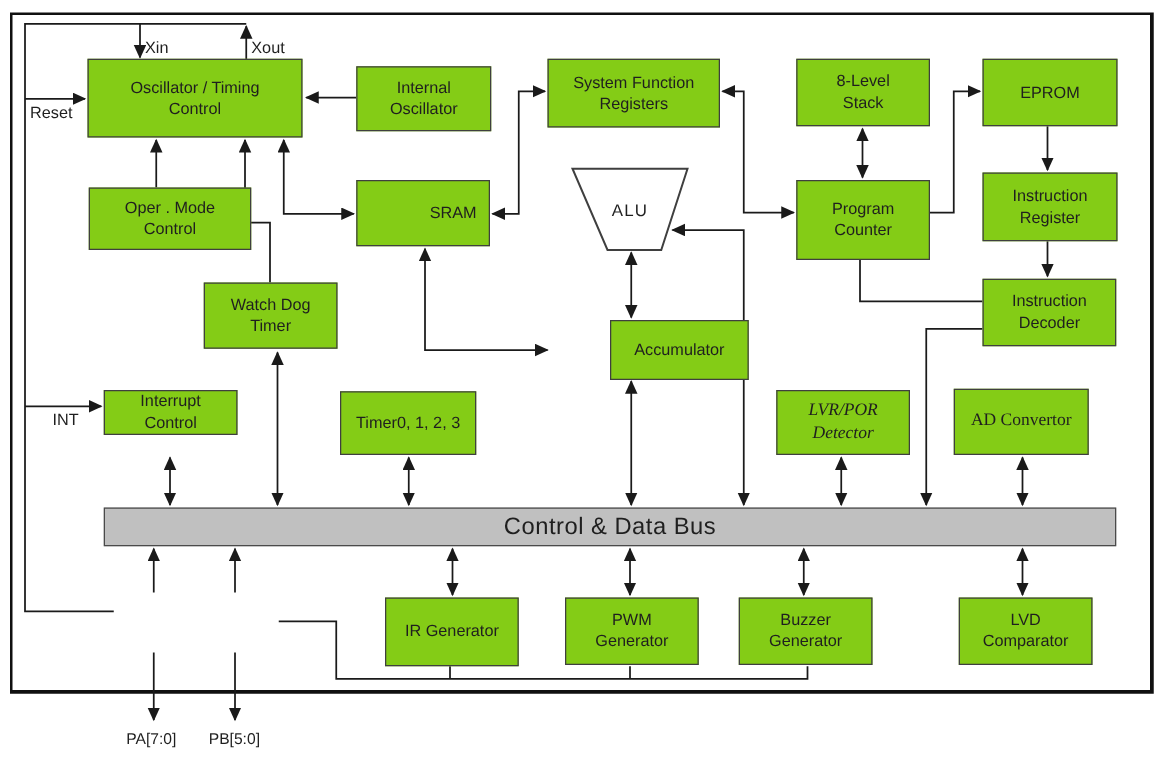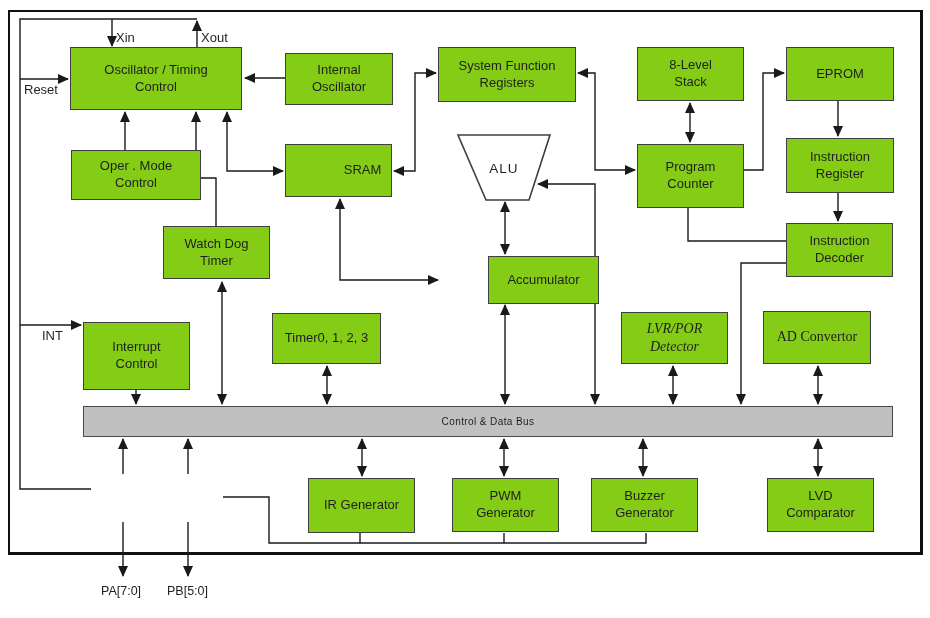--- a/index.html
+++ b/index.html
@@ -9,38 +9,38 @@
          border:2px solid #101010;border-right-width:3px;border-bottom-width:3px;background:#ffffff;}
   .wires{position:absolute;left:0;top:0;width:930px;height:618px;}
   .wires line,.wires polyline{stroke:#1a1a1a;stroke-width:1.4;fill:none;}
   .wires polygon{fill:#ffffff;stroke:#3f3f3f;stroke-width:1.6;}
   .box{position:absolute;box-sizing:border-box;background:#84cc16;border:1.6px solid #3f3f3f;
        display:flex;align-items:center;justify-content:center;text-align:center;
        font-size:13px;line-height:1.3;white-space:pre-line;}
   .serif{font-family:"Liberation Serif", serif;font-size:14px;}
   .busbar{position:absolute;left:83px;top:406px;width:810px;height:31px;box-sizing:border-box;
           background:#c0c0c0;border:1.4px solid #4a4a4a;display:flex;align-items:center;
-          justify-content:center;font-size:10px;letter-spacing:.4px;}
+          justify-content:center;font-size:19px;letter-spacing:.4px;}
   .pin{position:absolute;font-size:13px;background:transparent;}
   .alu-text{position:absolute;left:459px;top:156px;width:90px;height:24px;display:flex;
             align-items:center;justify-content:center;font-size:13.5px;letter-spacing:1px;}
   
   .b-osc{left:70px;top:47px;width:172px;height:63px;}
   .b-iosc{left:285px;top:53px;width:108px;height:52px;}
   .b-sfr{left:438px;top:47px;width:138px;height:55px;}
   .b-stack{left:637px;top:47px;width:107px;height:54px;}
   .b-eprom{left:786px;top:47px;width:108px;height:54px;}
   .b-oper{left:71px;top:150px;width:130px;height:50px;}
   .b-sram{left:285px;top:144px;width:107px;height:53px;padding-left:48px;}
   .b-pc{left:637px;top:144px;width:107px;height:64px;}
   .b-ireg{left:786px;top:138px;width:108px;height:55px;}
   .b-wdt{left:163px;top:226px;width:107px;height:53px;}
   .b-idec{left:786px;top:223px;width:107px;height:54px;}
   .b-acc{left:448px;top:256px;width:111px;height:48px;margin-left:40px;}
-  .b-int{left:83px;top:312px;width:107px;height:68px;margin-top:10px;}
+  .b-int{left:83px;top:312px;width:107px;height:36px;}
   .b-timer{left:272px;top:313px;width:109px;height:51px;}
   .b-lvr{left:621px;top:312px;width:107px;height:52px;font-style:italic;}
   .b-adc{left:763px;top:311px;width:108px;height:53px;}
   .b-io{left:91px;top:476px;width:132px;height:46px;}
   .b-irgen{left:308px;top:478px;width:107px;height:55px;}
   .b-pwm{left:452px;top:478px;width:107px;height:54px;}
   .b-buz{left:591px;top:478px;width:107px;height:54px;}
   .b-lvd{left:767px;top:478px;width:107px;height:54px;}
   .l-xin{left:116px;top:30px;}
   .l-xout{left:201px;top:30px;}

